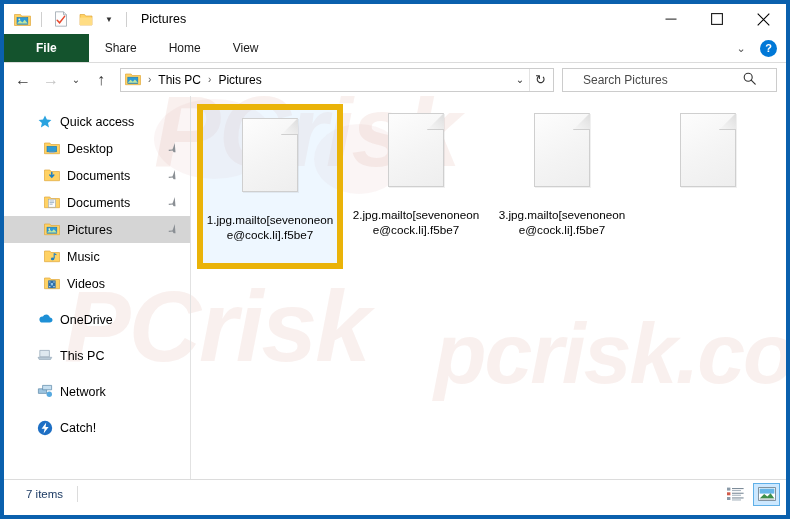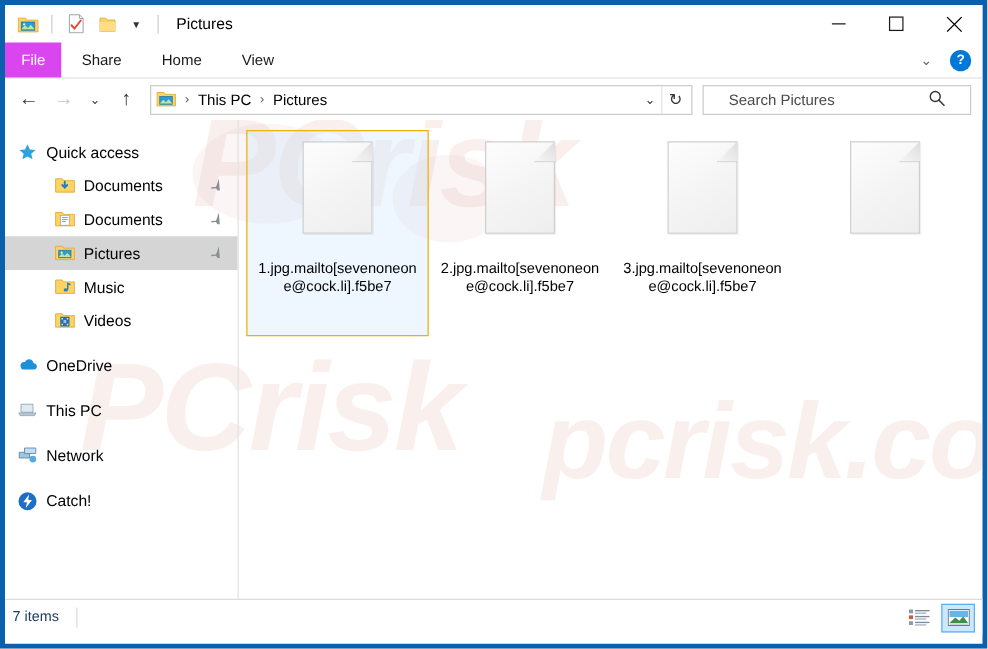--- a/index.html
+++ b/index.html
@@ -98,23 +98,24 @@
     border-bottom: 1px solid #dcdcdc;
   }
   .tab {
     display: flex; align-items: center;
     padding: 0 16px;
     font-size: 12px;
     color: #1a1a1a;
     cursor: default;
   }
   .tab.file {
-    background: #d946ef;
+    background: #14532d;
     color: #ffffff;
-    padding: 0 13px;
+    padding: 0 32px;
+    font-weight: bold;
   }
   #ribbon-right {
     margin-left: auto;
     display: flex;
     align-items: center;
     padding-right: 9px;
     gap: 10px;
   }
   .ribbon-chevron {
     font-size: 11px; color: #555;
@@ -217,21 +218,21 @@
     width: 187px;
     background: transparent;
     padding-top: 12px;
     border-right: 1px solid #e2e2e2;
     position: relative;
   }
   .nav-item {
     height: 27px;
     display: flex;
     align-items: center;
-    padding-left: 10px;
+    padding-left: 33px;
     font-size: 12.5px;
     color: #000;
     position: relative;
   }
   .nav-item.indent { padding-left: 40px; }
   .nav-item.selected { background: #d5d5d5; }
   .nav-label { margin-left: 7px; white-space: nowrap; }
   .nav-gap { height: 9px; }
   .pin {
     position: absolute;
@@ -257,21 +258,21 @@
     width: 146px;
     height: 165px;
     padding-top: 6px;
     display: flex;
     flex-direction: column;
     align-items: center;
     border: 1px solid transparent;
   }
   .file-item.selected {
     background: rgba(205, 232, 255, 0.35);
-    border: 1px solid #eab308;
+    border: 6px solid #eab308;
   }
   .icon-wrap {
     width: 68px; height: 92px;
     position: relative;
     margin-bottom: 5px;
   }
   
   .page {
     position: absolute;
     left: 6px; top: 2px;
@@ -314,21 +315,21 @@
 
   
   #statusbar {
     position: relative;
     z-index: 3;
     height: 29px;
     background: #ffffff;
     border-top: 1px solid #dcdcdc;
     display: flex;
     align-items: center;
-    padding: 0 6px 0 6px;
+    padding: 0 6px 0 22px;
   }
   #item-count {
     font-size: 11.5px;
     color: #1b3a63;
   }
   .status-sep {
     width: 1px; height: 16px;
     background: #dcdcdc;
     margin-left: 14px;
   }
@@ -467,20 +468,35 @@
 
       <div class="nav-item">
         <span class="ic">
           <svg width="16" height="16" viewBox="0 0 16 16">
             <path d="M8 1.4l1.9 4.1 4.5.5-3.4 3 1 4.4L8 11.1 3.9 13.4l1-4.4-3.3-3 4.4-.5z" fill="#2aa3e0"></path>
           </svg>
         </span>
         <span class="nav-label">Quick access</span>
       </div>
 
+      <div class="nav-item indent">
+        <span class="ic">
+          <svg width="16" height="14" viewBox="0 0 16 14">
+            <path d="M0.5 2h5.4l1 1.5H15.5v9.2H0.5z" fill="#ffd264" stroke="#e0a83c" stroke-width="0.7"></path>
+            <rect x="3" y="5.4" width="9.6" height="5.4" fill="#2e9bd6" stroke="#1a78ad" stroke-width="0.6"></rect>
+            <rect x="5" y="10.8" width="5.6" height="1.2" fill="#9fb4c4"></rect>
+          </svg>
+        </span>
+        <span class="nav-label">Desktop</span>
+        <span class="pin">
+          <svg width="11" height="11" viewBox="0 0 11 11">
+              <path d="M3.6 0.8l6.6 6.6-1.3 1.3-2.1-.6-2.6 2.6-.8-.8 2.6-2.6-.6-2.1z" fill="#8a8f94"></path>
+            </svg>
+        </span>
+      </div>
 
       <div class="nav-item indent">
         <span class="ic">
           <svg width="16" height="14" viewBox="0 0 16 14">
             <path d="M0.5 2h5.4l1 1.5H15.5v9.2H0.5z" fill="#ffd264" stroke="#e0a83c" stroke-width="0.7"></path>
             <path d="M7.8 4.4v4.2M5.8 7l2 2.1 2-2.1" stroke="#1e7fc4" stroke-width="1.5" fill="none" stroke-linecap="round"></path>
           </svg>
         </span>
         <span class="nav-label">Documents</span>
         <span class="pin">

